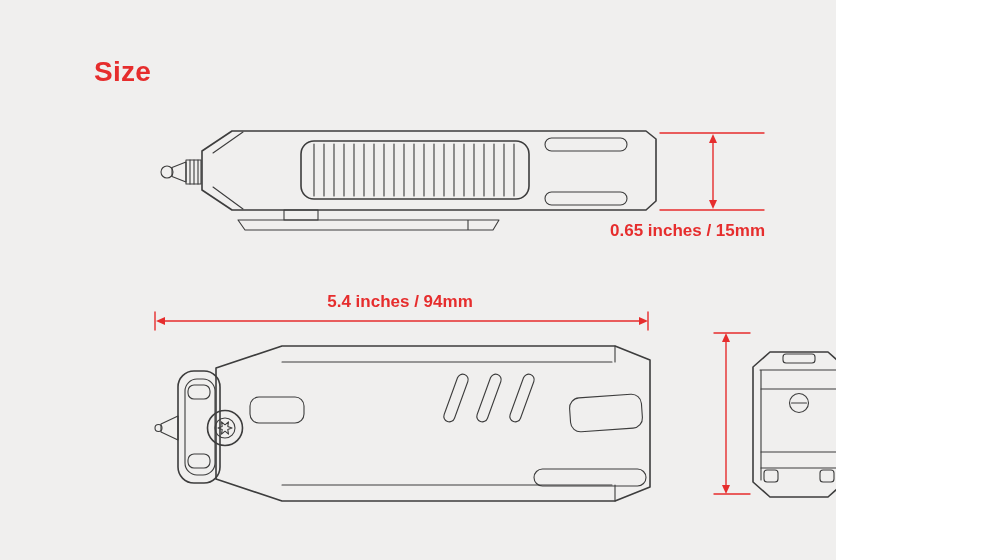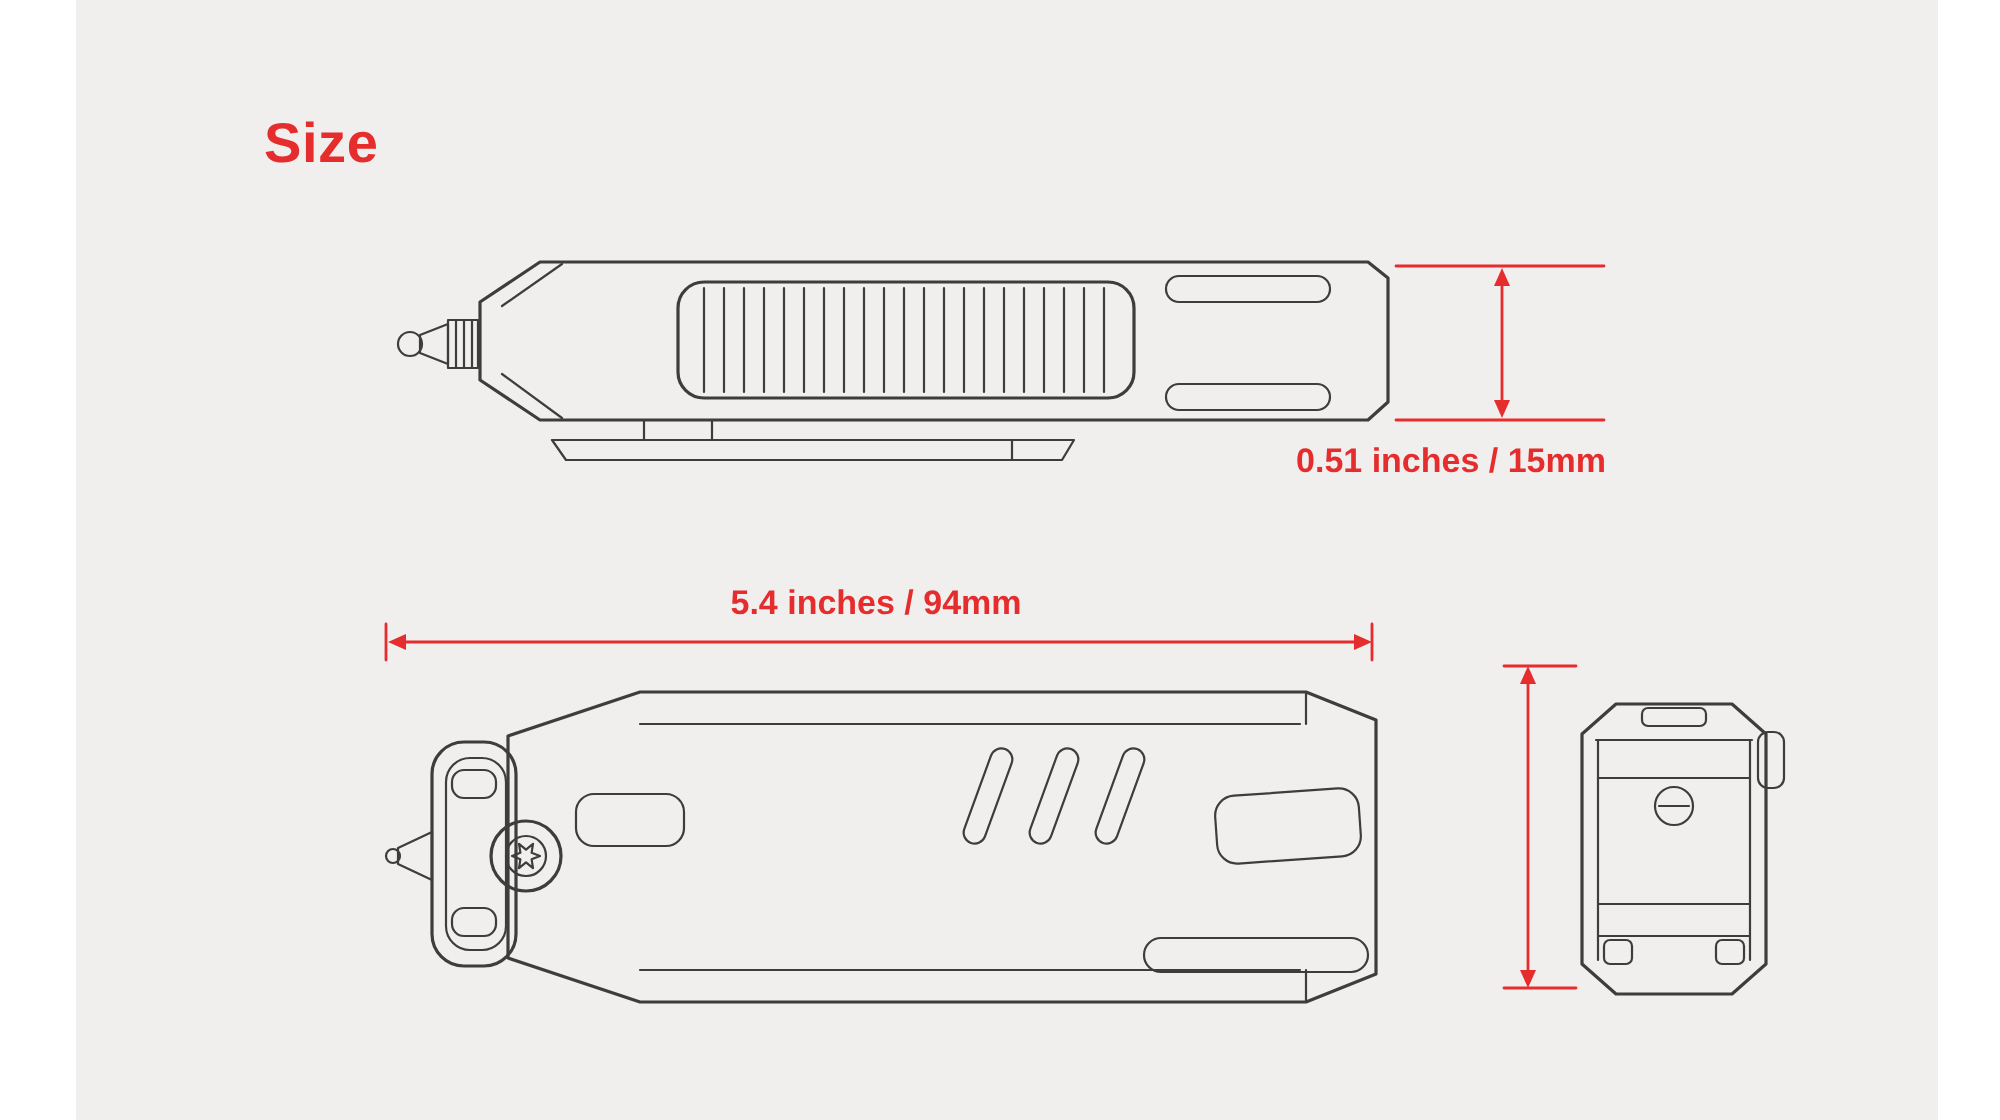--- a/index.html
+++ b/index.html
@@ -1,22 +1,21 @@
 <!DOCTYPE html>
 <html style="--accent: #e62d2d; --line: #3d3d3d; --background: #f0efee;"><head>
 <meta charset="utf-8">
 <style>
   :root { --accent:#e62d2d; --line:#3d3d3d; --background:#f0efee; }
   * { box-sizing:border-box; margin:0; padding:0; }
   body { background:#ffffff; }
   .canvas {
-    position:relative; width:931px; height:560px;
+    position:relative; width:836px; height:560px;
     background:var(--background); overflow:hidden;
     font-family:"Liberation Sans", sans-serif;
-    margin-left:38px;
   }
   .page-title {
     position:absolute; left:94px; top:56px;
     font-size:28px; font-weight:800; letter-spacing:.3px;
     color:var(--accent);
   }
   .dim-label {
     position:absolute; color:var(--accent);
     font-size:17px; font-weight:600; white-space:nowrap;
   }
@@ -118,18 +117,18 @@
       <circle class="detail" cx="799" cy="403" r="9.5"></circle>
       <path class="detail" d="M 791.5 403 H 806.5"></path>
 
       <rect class="detail" x="841" y="366" width="13" height="28" rx="5"></rect>
 
       <rect class="detail" x="764" y="470" width="14" height="12" rx="3"></rect>
       <rect class="detail" x="820" y="470" width="14" height="12" rx="3"></rect>
     </g>
   </svg>
 
-  <div class="dim-label" id="label-height">0.51 inches / 15mm</div>
+  <div class="dim-label" id="label-height">0.65 inches / 15mm</div>
 
   <div class="dim-label" id="label-length">5.4 inches / 94mm</div>
 
 
 </div>
 
 </body></html>

